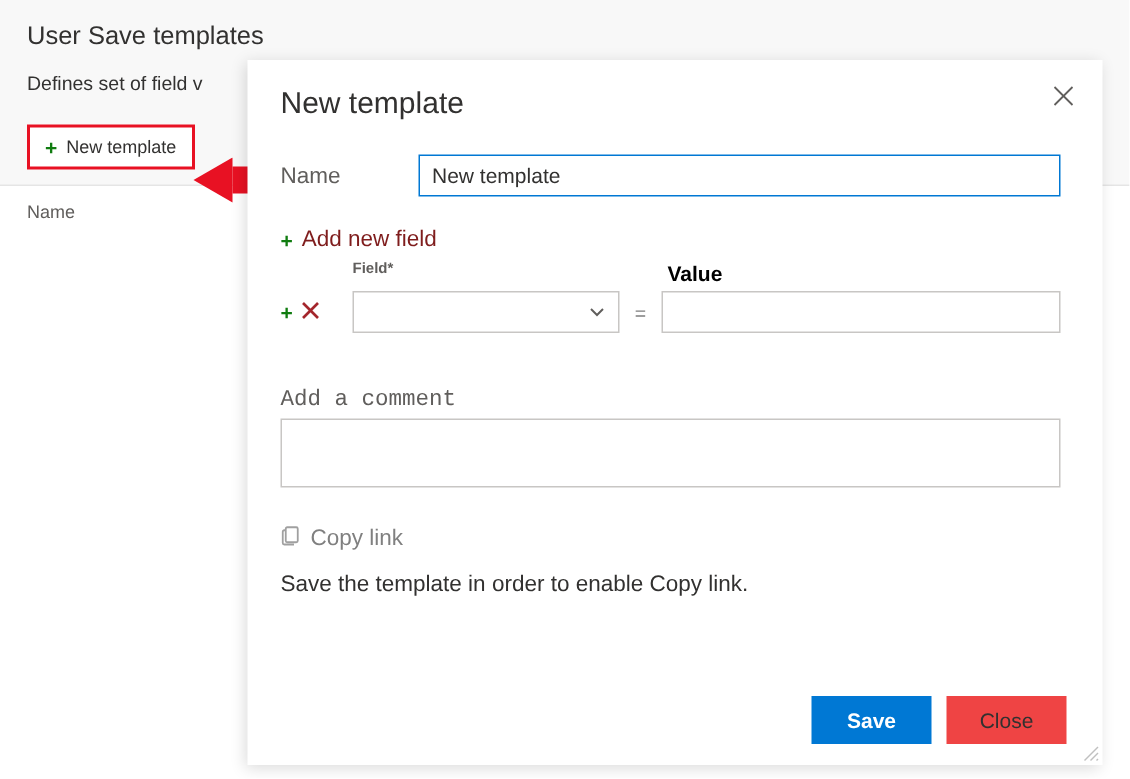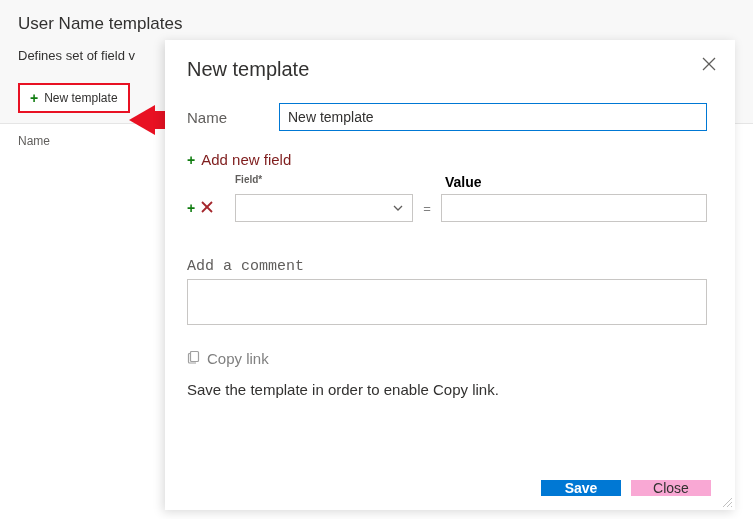--- a/index.html
+++ b/index.html
@@ -212,48 +212,48 @@
     }
     .dialog-footer {
       position: absolute;
       bottom: 14px;
       right: 24px;
       display: flex;
       gap: 10px;
     }
     .btn {
       min-width: 80px;
-      height: 16px;
+      height: 32px;
       border: none;
       font-size: 14px;
       font-family: inherit;
       cursor: pointer;
       padding: 0 16px;
     }
     .btn-primary {
       background: #0078d4;
       color: #ffffff;
       font-weight: 600;
     }
     .btn-default {
-      background: #f9a8d4;
+      background: #ef4444;
       color: #323130;
     }
     .resize-handle {
       position: absolute;
       bottom: 2px;
       right: 2px;
       color: #a0a0a0;
     }
   </style>
 </head>
 <body>
 
 <div class="page-header">
-  <div class="page-title">User Name templates</div>
+  <div class="page-title">User Save templates</div>
   <div class="page-subtitle">Defines set of field v</div>
   <button class="new-template-btn">
     <span class="plus-green">+</span>
     <span>New template</span>
   </button>
 </div>
 <div class="name-col">Name</div>
 
 <svg class="arrow-callout" width="120" height="40">
   <defs>

